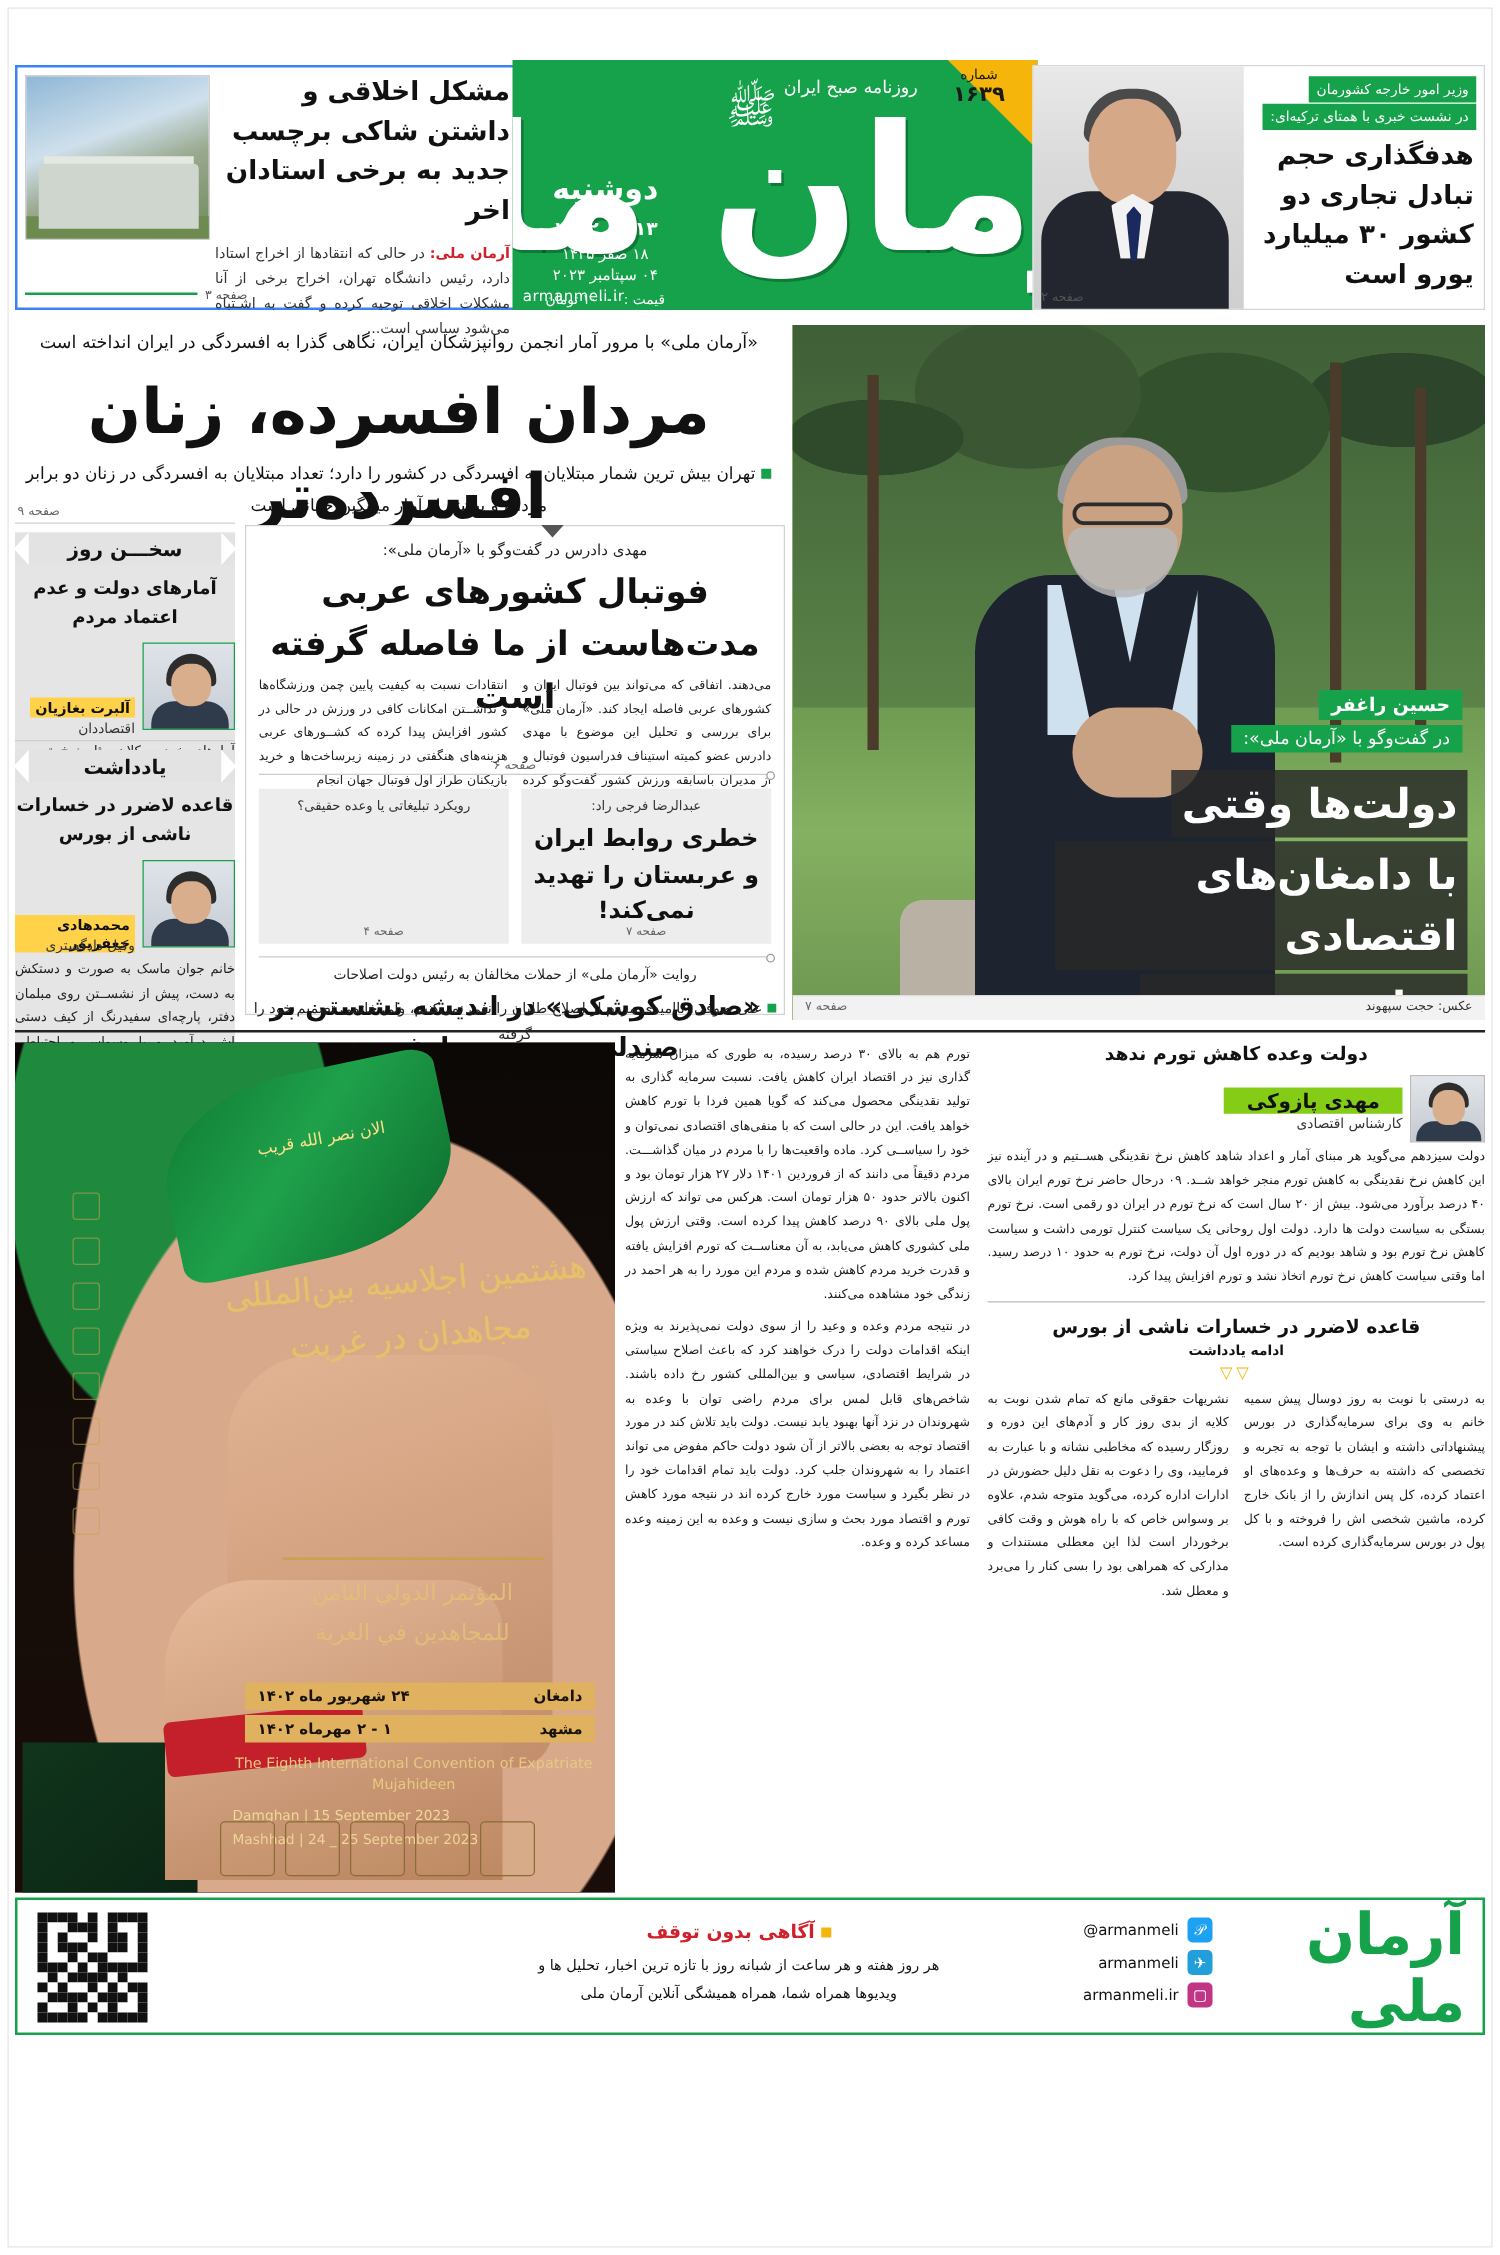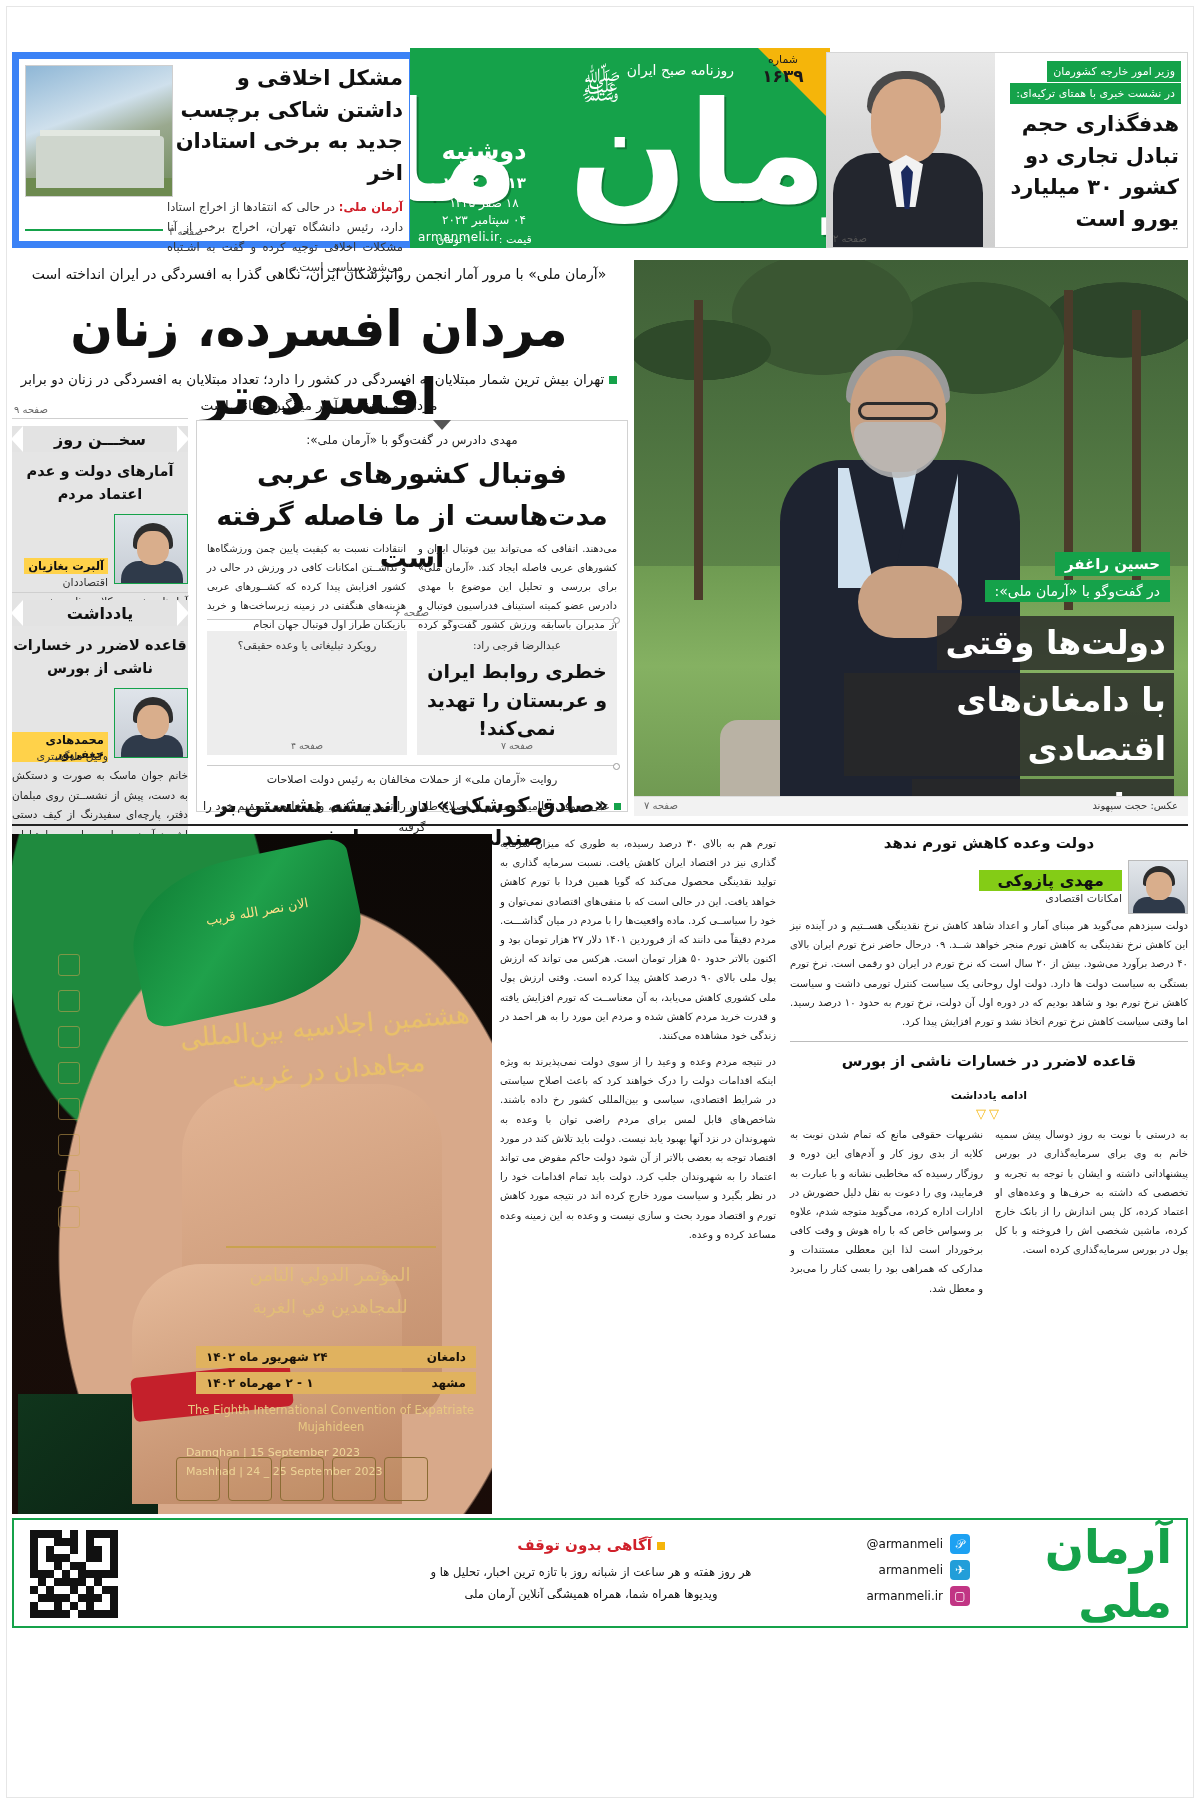--- a/index.html
+++ b/index.html
@@ -58,21 +58,21 @@
     text-align:center; color:#fff; line-height:1.45;
   }
   .mh-date .day { font-size:24px; font-weight:bold; margin-bottom:4px; }
   .mh-date .d1 { font-size:15px; font-weight:bold; }
   .mh-date .d2, .mh-date .d3 { font-size:12px; }
   .mh-date .price { font-size:11px; margin-top:3px; }
 
   
   .topleft {
     position:absolute; left:12px; top:52px; width:404px; height:196px;
-    border:7px solid #3b82f6; background:#fff; padding:5px;
+    border:2px solid #3b82f6; background:#fff; padding:5px;
   }
   .topleft .ph {
     position:absolute; left:6px; top:6px; width:148px; height:132px;
     background:linear-gradient(160deg,#8fb7d6 0%,#cfe0ec 38%,#9aa98f 60%,#6f8a5a 100%);
     border:1px solid #cfcfcf; overflow:hidden;
   }
   .topleft .ph:after{
     content:""; position:absolute; left:10px; bottom:8px; width:128px; height:52px;
     background:#cfd6cd; border-radius:4px 4px 0 0;
     box-shadow:0 -10px 0 -4px #e3e8e1;
@@ -343,21 +343,21 @@
     border:1px solid #bbb; background:linear-gradient(180deg,#e2e6ea,#c3c9d0); overflow:hidden;}
   .cr-who .av .h{position:absolute;left:14px;top:5px;width:32px;height:20px;background:#2d2d2d;border-radius:18px 18px 3px 3px;}
   .cr-who .av .f{position:absolute;left:17px;top:11px;width:26px;height:28px;background:#d9ae8c;border-radius:44%;}
   .cr-who .av .b{position:absolute;left:4px;top:36px;width:52px;height:20px;background:#2f3a4a;border-radius:14px 14px 0 0;}
   .cr-who .nm { position:absolute; right:66px; top:10px; background:#84cc16; font-size:16px;
     font-weight:bold; padding:1px 18px; }
   .cr-who .rl { position:absolute; right:66px; top:32px; font-size:11px; color:#333; }
   .cr-body p { font-size:10px; line-height:1.92; text-align:justify; color:#1a1a1a; margin-bottom:7px; }
   .cr-sep { margin:10px 0; height:1px; background:#bbb; }
   .cr-title2 { font-size:15px; font-weight:bold; text-align:center; }
-  .cr-sub2 { margin-top:19px; font-size:11px; font-weight:bold; text-align:center; }
+  .cr-sub2 { margin-top:4px; font-size:11px; font-weight:bold; text-align:center; }
   .cr-chev { text-align:center; color:#F5B50A; font-size:13px; letter-spacing:3px; margin:4px 0; }
   .cr-two { display:flex; gap:12px; }
   .cr-two .c { flex:1; }
 
   
   .footer { position:absolute; left:12px; top:1518px; width:1176px; height:110px;
     border:2px solid #15A24A; background:#fff; }
   .f-logo { position:absolute; right:14px; top:12px; width:190px; height:84px;
     color:#15A24A; font-size:46px; font-weight:bold; display:flex; align-items:center;
     justify-content:center; }
@@ -596,21 +596,21 @@
 
   <div class="col-right">
     <div class="cr-title">دولت وعده کاهش تورم ندهد</div>
     <div class="cr-who">
       <div class="av">
           <div class="b"></div>
           <div class="h"></div>
           <div class="f"></div>
         </div>
       <div class="nm">مهدی پازوکی</div>
-      <div class="rl">امکانات اقتصادی</div>
+      <div class="rl">کارشناس اقتصادی</div>
     </div>
     <div class="cr-body">
       <p>دولت سیزدهم می‌گوید هر مبنای آمار و اعداد شاهد کاهش نرخ نقدینگی هســتیم و در آینده نیز این کاهش نرخ نقدینگی به کاهش تورم منجر خواهد شــد. ۰۹ درحال حاضر نرخ تورم ایران بالای ۴۰ درصد برآورد می‌شود. بیش از ۲۰ سال است که نرخ تورم در ایران دو رقمی است. نرخ تورم بستگی به سیاست دولت ها دارد. دولت اول روحانی یک سیاست کنترل تورمی داشت و سیاست کاهش نرخ تورم بود و شاهد بودیم که در دوره اول آن دولت، نرخ تورم به حدود ۱۰ درصد رسید. اما وقتی سیاست کاهش نرخ تورم اتخاذ نشد و تورم افزایش پیدا کرد.</p>
     </div>
     <div class="cr-sep"></div>
     <div class="cr-title2">قاعده لاضرر در خسارات ناشی از بورس</div>
     <div class="cr-sub2">ادامه یادداشت</div>
     <div class="cr-chev">▽▽</div>
     <div class="cr-two">
       <div class="c cr-body">

